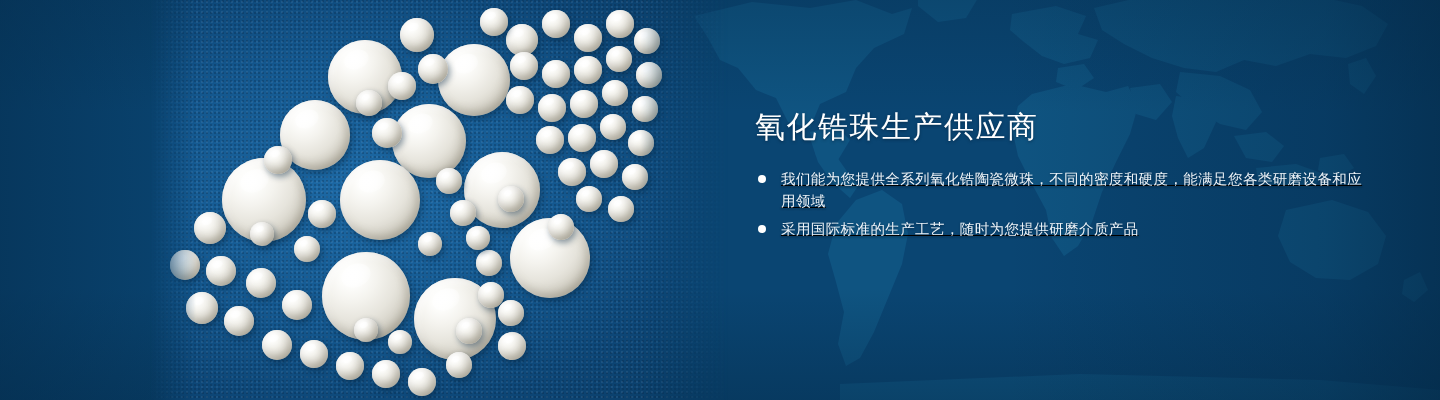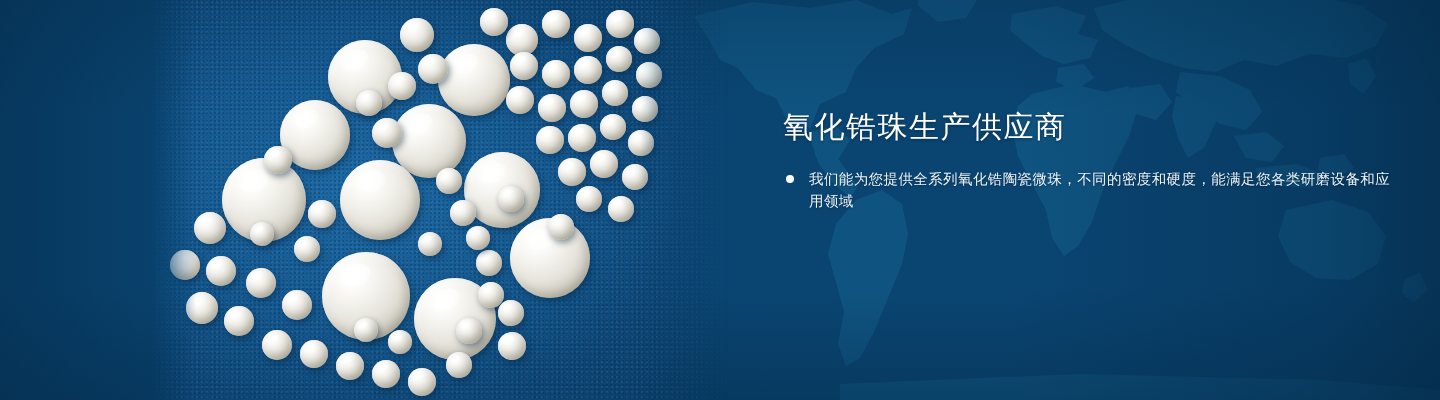--- a/index.html
+++ b/index.html
@@ -139,21 +139,21 @@
     border-radius: 50%;
     background: radial-gradient(ellipse at 40% 40%,
        rgba(255,255,255,0.98) 0%, rgba(255,255,255,0.55) 55%, rgba(255,255,255,0) 100%);
     transform: rotate(-22deg);
   }
   .bead.sm::after { left: 24%; top: 16%; width: 32%; height: 24%; }
 
   
   .content {
     position: absolute;
-    left: 783px;
+    left: 755px;
     top: 108px;
     width: 620px;
   }
   .headline {
     color: #ffffff;
     font-size: 30px;
     line-height: 38px;
     font-weight: normal;
     letter-spacing: 1.5px;
     margin: 0 0 22px 0;
@@ -161,20 +161,21 @@
   }
   .bullets {
     list-style: none;
     margin: 0;
     padding: 0;
   }
   .bullet-row {
     position: relative;
     padding-left: 26px;
     margin-bottom: 6px;
+    text-decoration: underline;
   }
   .bullet-dot {
     position: absolute;
     left: 3px;
     top: 7px;
     width: 8px;
     height: 8px;
     border-radius: 50%;
     background: #ffffff;
   }
@@ -324,16 +325,20 @@
   </div>
 
   <div class="content">
     <h1 class="headline">氧化锆珠生产供应商</h1>
 
     <ul class="bullets">
       <li class="bullet-row">
         <span class="bullet-dot"></span>
         <span class="bullet-text">我们能为您提供全系列氧化锆陶瓷微珠，不同的密度和硬度，能满足您各类研磨设备和应用领域</span>
       </li>
+      <li class="bullet-row">
+        <span class="bullet-dot"></span>
+        <span class="bullet-text">采用国际标准的生产工艺，随时为您提供研磨介质产品</span>
+      </li>
     </ul>
   </div>
 
 </div>
 
 </body></html>

